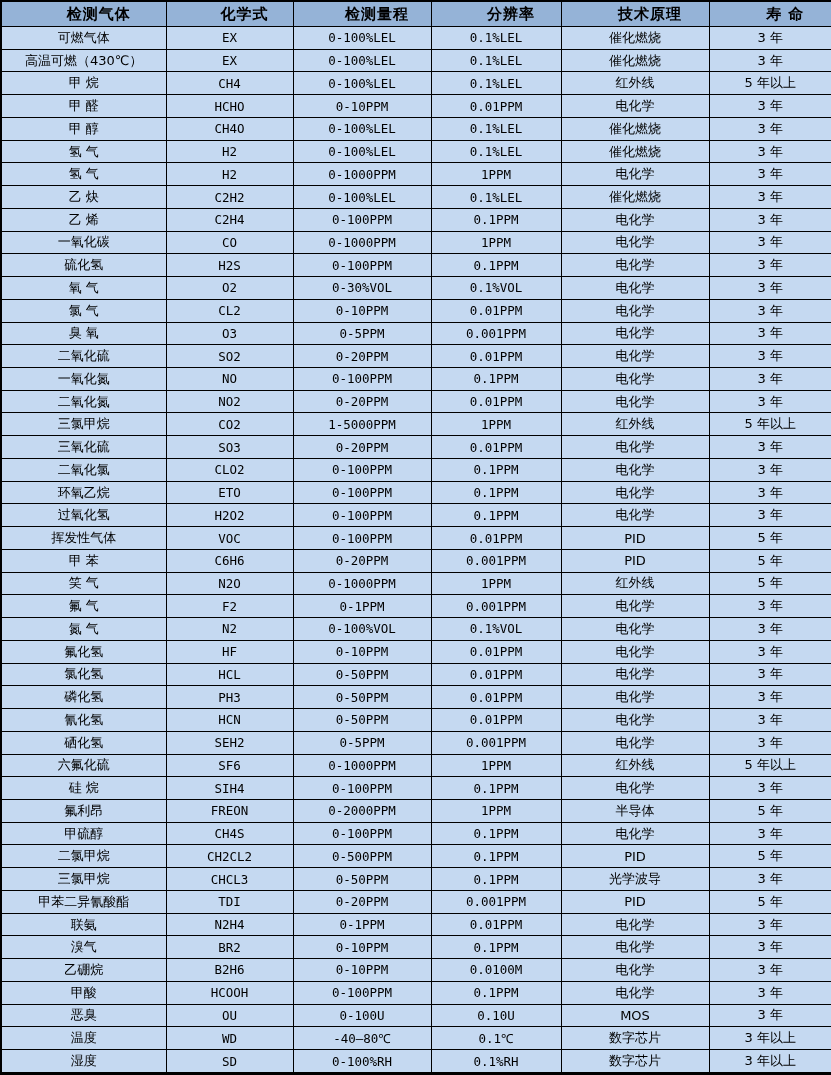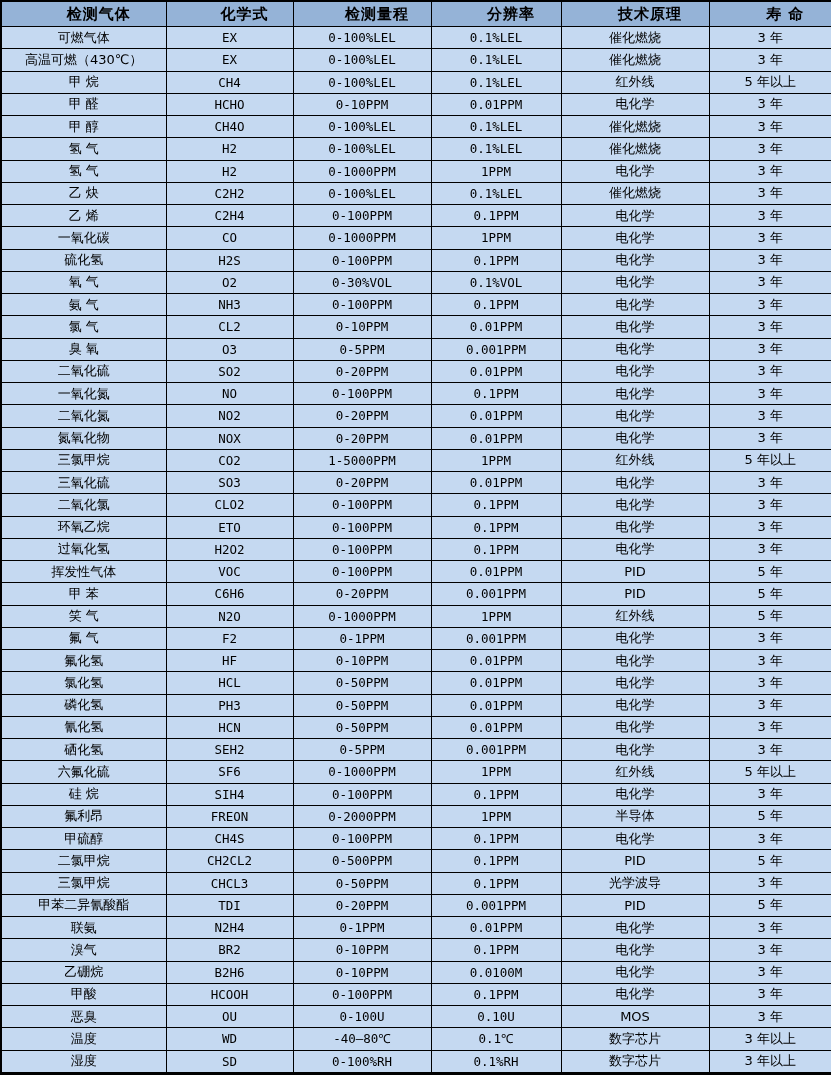--- a/index.html
+++ b/index.html
@@ -155,28 +155,20 @@
         </tr>
         <tr>
           <td class="c-gas">氧 气</td>
           <td class="c-formula">O2</td>
           <td class="c-range">0-30%VOL</td>
           <td class="c-resolution">0.1%VOL</td>
           <td class="c-principle">电化学</td>
           <td class="c-lifespan">3 年</td>
         </tr>
         <tr>
-          <td class="c-gas">氨 气</td>
-          <td class="c-formula">NH3</td>
-          <td class="c-range">0-100PPM</td>
-          <td class="c-resolution">0.1PPM</td>
-          <td class="c-principle">电化学</td>
-          <td class="c-lifespan">3 年</td>
-        </tr>
-        <tr>
           <td class="c-gas">氯 气</td>
           <td class="c-formula">CL2</td>
           <td class="c-range">0-10PPM</td>
           <td class="c-resolution">0.01PPM</td>
           <td class="c-principle">电化学</td>
           <td class="c-lifespan">3 年</td>
         </tr>
         <tr>
           <td class="c-gas">臭 氧</td>
           <td class="c-formula">O3</td>
@@ -197,28 +189,20 @@
           <td class="c-gas">一氧化氮</td>
           <td class="c-formula">NO</td>
           <td class="c-range">0-100PPM</td>
           <td class="c-resolution">0.1PPM</td>
           <td class="c-principle">电化学</td>
           <td class="c-lifespan">3 年</td>
         </tr>
         <tr>
           <td class="c-gas">二氧化氮</td>
           <td class="c-formula">NO2</td>
-          <td class="c-range">0-20PPM</td>
-          <td class="c-resolution">0.01PPM</td>
-          <td class="c-principle">电化学</td>
-          <td class="c-lifespan">3 年</td>
-        </tr>
-        <tr>
-          <td class="c-gas">氮氧化物</td>
-          <td class="c-formula">NOX</td>
           <td class="c-range">0-20PPM</td>
           <td class="c-resolution">0.01PPM</td>
           <td class="c-principle">电化学</td>
           <td class="c-lifespan">3 年</td>
         </tr>
         <tr>
           <td class="c-gas">三氯甲烷</td>
           <td class="c-formula">CO2</td>
           <td class="c-range">1-5000PPM</td>
           <td class="c-resolution">1PPM</td>
@@ -279,20 +263,28 @@
           <td class="c-range">0-1000PPM</td>
           <td class="c-resolution">1PPM</td>
           <td class="c-principle">红外线</td>
           <td class="c-lifespan">5 年</td>
         </tr>
         <tr>
           <td class="c-gas">氟 气</td>
           <td class="c-formula">F2</td>
           <td class="c-range">0-1PPM</td>
           <td class="c-resolution">0.001PPM</td>
+          <td class="c-principle">电化学</td>
+          <td class="c-lifespan">3 年</td>
+        </tr>
+        <tr>
+          <td class="c-gas">氮 气</td>
+          <td class="c-formula">N2</td>
+          <td class="c-range">0-100%VOL</td>
+          <td class="c-resolution">0.1%VOL</td>
           <td class="c-principle">电化学</td>
           <td class="c-lifespan">3 年</td>
         </tr>
         <tr>
           <td class="c-gas">氟化氢</td>
           <td class="c-formula">HF</td>
           <td class="c-range">0-10PPM</td>
           <td class="c-resolution">0.01PPM</td>
           <td class="c-principle">电化学</td>
           <td class="c-lifespan">3 年</td>

